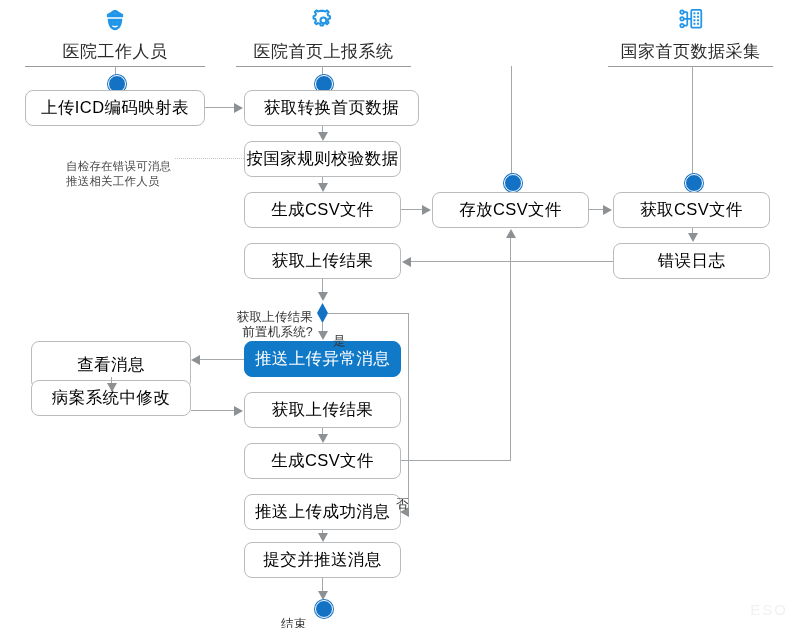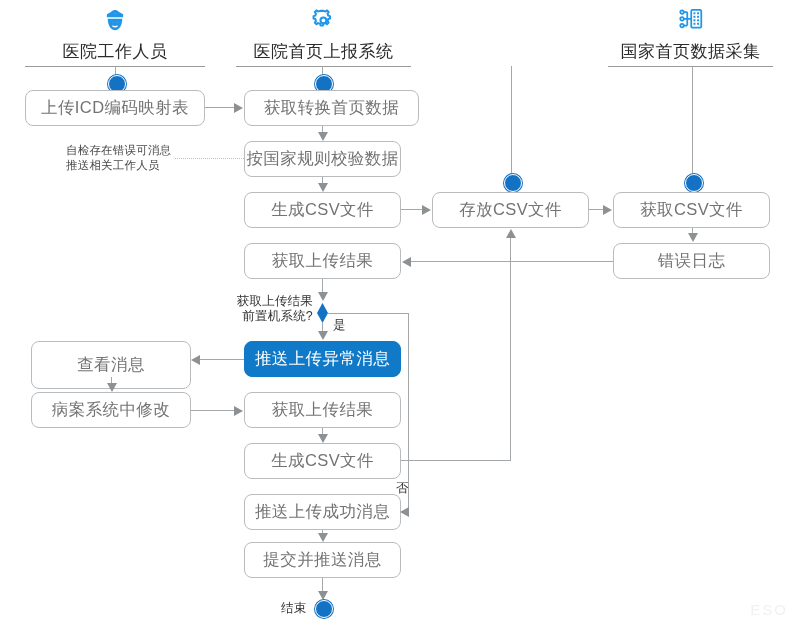--- a/index.html
+++ b/index.html
@@ -36,21 +36,21 @@
     padding-bottom:3px;
     border-bottom:1.3px solid #9a9a9a;
   }
   
   .node{
     position:absolute;
     box-sizing:border-box;
     border:1.2px solid #b9bcbe;
     border-radius:8px;
     background:#ffffff;
-    color:#737373;
+    color:#000000;
     font-size:16.5px;
     display:flex;
     align-items:center;
     justify-content:center;
     white-space:nowrap;
     letter-spacing:.4px;
   }
   .node.accent{
     background:#1079c8;
     border-color:#1079c8;
@@ -90,20 +90,21 @@
     clip-path:polygon(50% 0,100% 50%,50% 100%,0 50%);
   }
   
   .lbl{
     position:absolute;
     font-size:11.5px;
     color:#4a4a4a;
     white-space:nowrap;
     line-height:15px;
     letter-spacing:.2px;
+    margin-top:16px;
   }
   .lbl.big{font-size:12.5px;color:#333;}
   .lbl.branch{font-size:12.5px;color:#333;}
   .watermark{
     position:absolute;
     right:12px;bottom:10px;
     font-size:15px;
     color:#f1f1f1;
     letter-spacing:2px;
     user-select:none;
@@ -206,21 +207,21 @@
   </div>
 
   <div class="node accent" style="left:244px; top:341px; width:157px; height:36px;">
     <span>推送上传异常消息</span>
   </div>
 
   <div class="node" style="left:31px; top:341px; width:160px; height:48px;">
     <span>查看消息</span>
   </div>
 
-  <div class="node" style="left:31px; top:392px; width:160px; height:36px;">
+  <div class="node" style="left:31px; top:380px; width:160px; height:36px;">
     <span>病案系统中修改</span>
   </div>
 
   <div class="node" style="left:244px; top:392px; width:157px; height:36px;">
     <span>获取上传结果</span>
   </div>
 
   <div class="node" style="left:244px; top:443px; width:157px; height:36px;">
     <span>生成CSV文件</span>
   </div>

